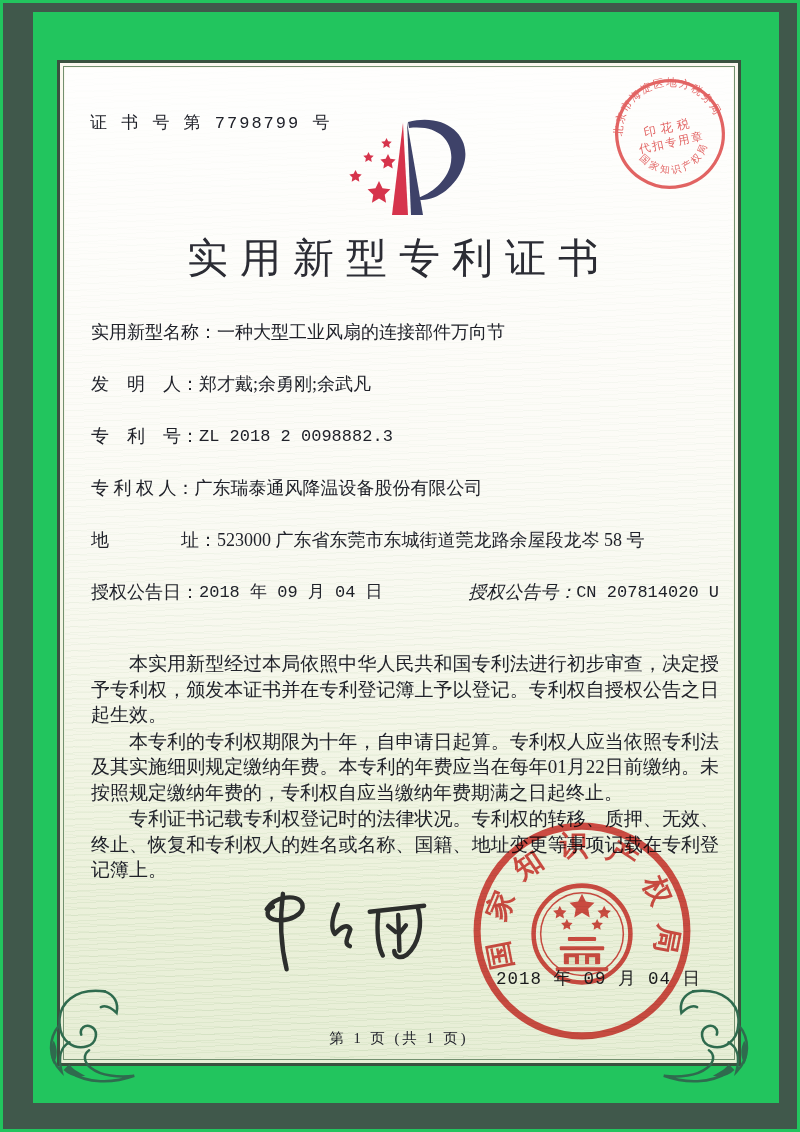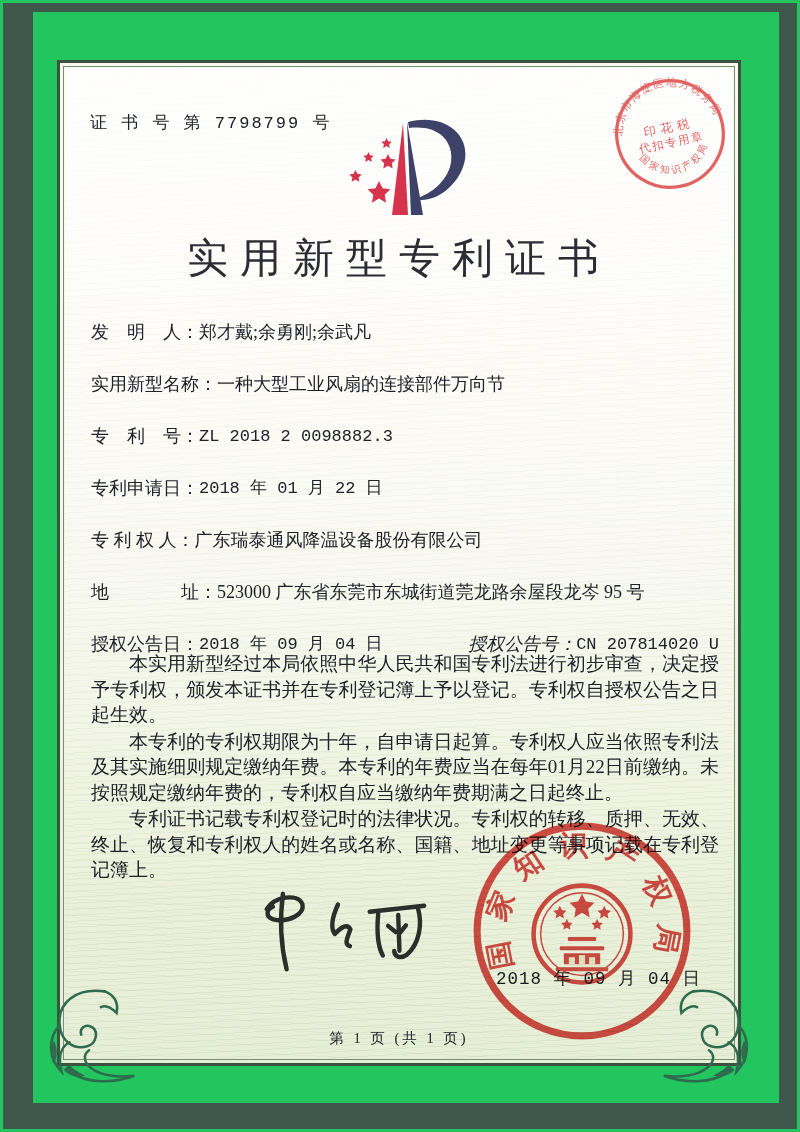--- a/index.html
+++ b/index.html
@@ -104,42 +104,38 @@
         <text class="stamp-red-t" font-size="15" letter-spacing="4" text-anchor="middle">
           <textPath href="#tsBot" startOffset="50%">国家知识产权局</textPath>
         </text>
       </g>
     </svg>
 
     <div class="title">实用新型专利证书</div>
 
     <div class="rows">
       <div class="row">
+        <span class="lab">实用新型名称：</span>
+        <span class="val">一种大型工业风扇的连接部件万向节</span>
+      </div>
+      <div class="row">
         <span class="lab">发　明　人：</span>
         <span class="val">郑才戴;余勇刚;余武凡</span>
       </div>
       <div class="row">
-        <span class="lab">实用新型名称：</span>
-        <span class="val">一种大型工业风扇的连接部件万向节</span>
-      </div>
-      <div class="row">
         <span class="lab">专　利　号：</span>
         <span class="val num">ZL 2018 2 0098882.3</span>
       </div>
       <div class="row">
-        <span class="lab">专利申请日：</span>
-        <span class="val num">2018 年 01 月 22 日</span>
-      </div>
-      <div class="row">
         <span class="lab">专 利 权 人：</span>
         <span class="val">广东瑞泰通风降温设备股份有限公司</span>
       </div>
       <div class="row">
         <span class="lab">地　　　　址：</span>
-        <span class="val">523000 广东省东莞市东城街道莞龙路余屋段龙岑 95 号</span>
+        <span class="val">523000 广东省东莞市东城街道莞龙路余屋段龙岑 58 号</span>
       </div>
       <div class="row grant">
         <span class="lab">授权公告日：</span>
         <span class="val num">2018 年 09 月 04 日</span>
         <span class="lab right">授权公告号：</span>
         <span class="val num">CN 207814020 U</span>
       </div>
     </div>
 
     <div class="paras">

